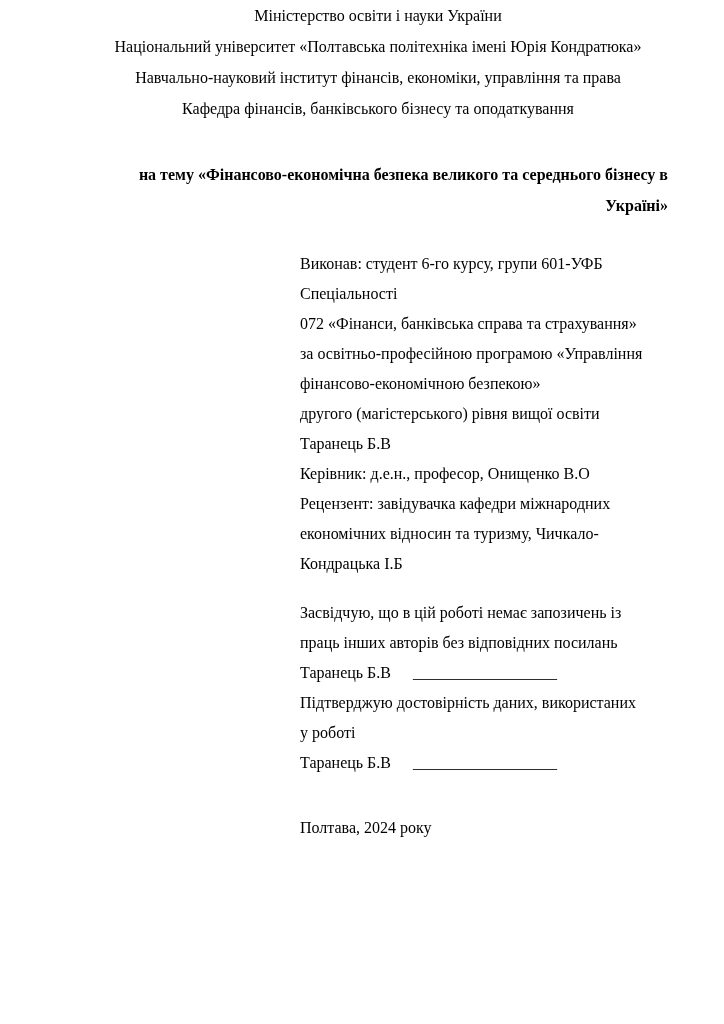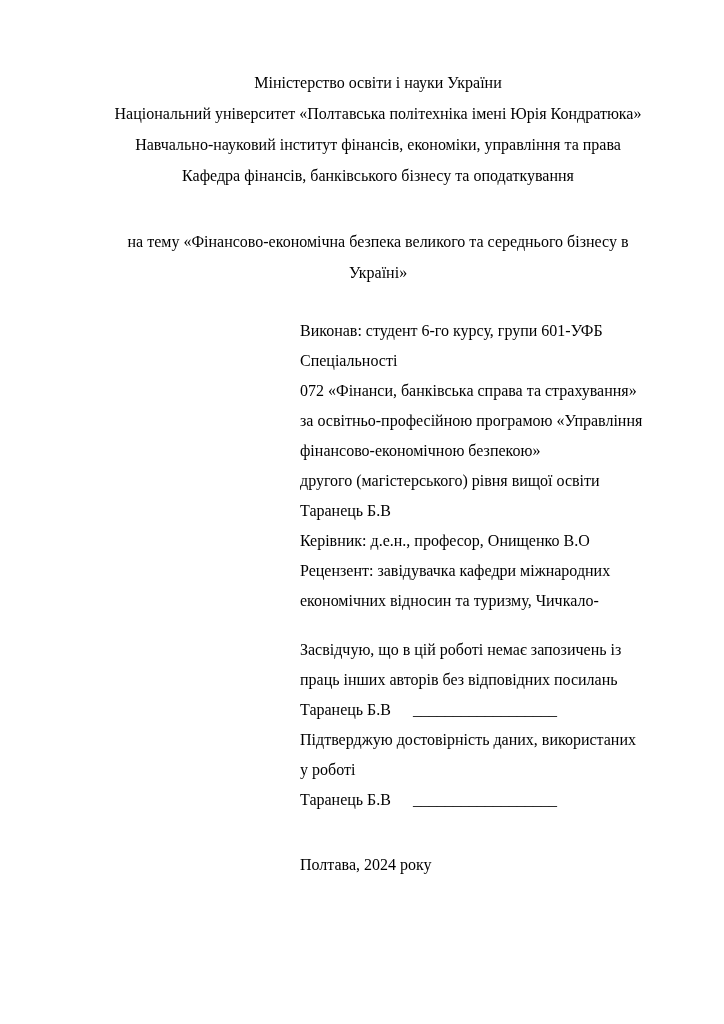--- a/index.html
+++ b/index.html
@@ -18,39 +18,38 @@
     color: #000000;
     overflow: hidden;
   }
   .content {
     position: absolute;
     left: 88px;
     top: 0;
     width: 580px;
   }
   .header {
-    padding-top: 67px;
     text-align: center;
     line-height: 31px;
   }
   .header .line {
     white-space: nowrap;
   }
   .main-title {
     margin-top: 24px;
     text-align: center;
     font-size: 19px;
     font-weight: bold;
     line-height: 31px;
     white-space: nowrap;
   }
   .topic {
     margin-top: 35px;
-    text-align: center;
-    font-weight: normal;
+    text-align: right;
+    font-weight: bold;
     line-height: 31px;
   }
   .topic .line {
     white-space: nowrap;
   }
   .attribution {
     margin-top: 28px;
     margin-left: 212px;
     line-height: 30px;
   }
@@ -97,20 +96,21 @@
       <div class="line">Виконав: студент 6-го курсу, групи 601-УФБ</div>
       <div class="line">Спеціальності</div>
       <div class="line">072 «Фінанси, банківська справа та страхування»</div>
       <div class="line">за освітньо-професійною програмою «Управління</div>
       <div class="line">фінансово-економічною безпекою»</div>
       <div class="line">другого (магістерського) рівня вищої освіти</div>
       <div class="line">Таранець Б.В</div>
       <div class="line">Керівник: д.е.н., професор, Онищенко В.О</div>
       <div class="line">Рецензент: завідувачка кафедри міжнародних</div>
       <div class="line">економічних відносин та туризму, Чичкало-</div>
+      <div class="line">Кондрацька І.Б</div>
     </div>
 
     <div class="declaration">
       <div class="line">Засвідчую, що в цій роботі немає запозичень із</div>
       <div class="line">праць інших авторів без відповідних посилань</div>
       <div class="line sig-row">
         <span>Таранець Б.В</span><span class="sig-blank">__________________</span>
       </div>
       <div class="line">Підтверджую достовірність даних, використаних</div>
       <div class="line">у роботі</div>

